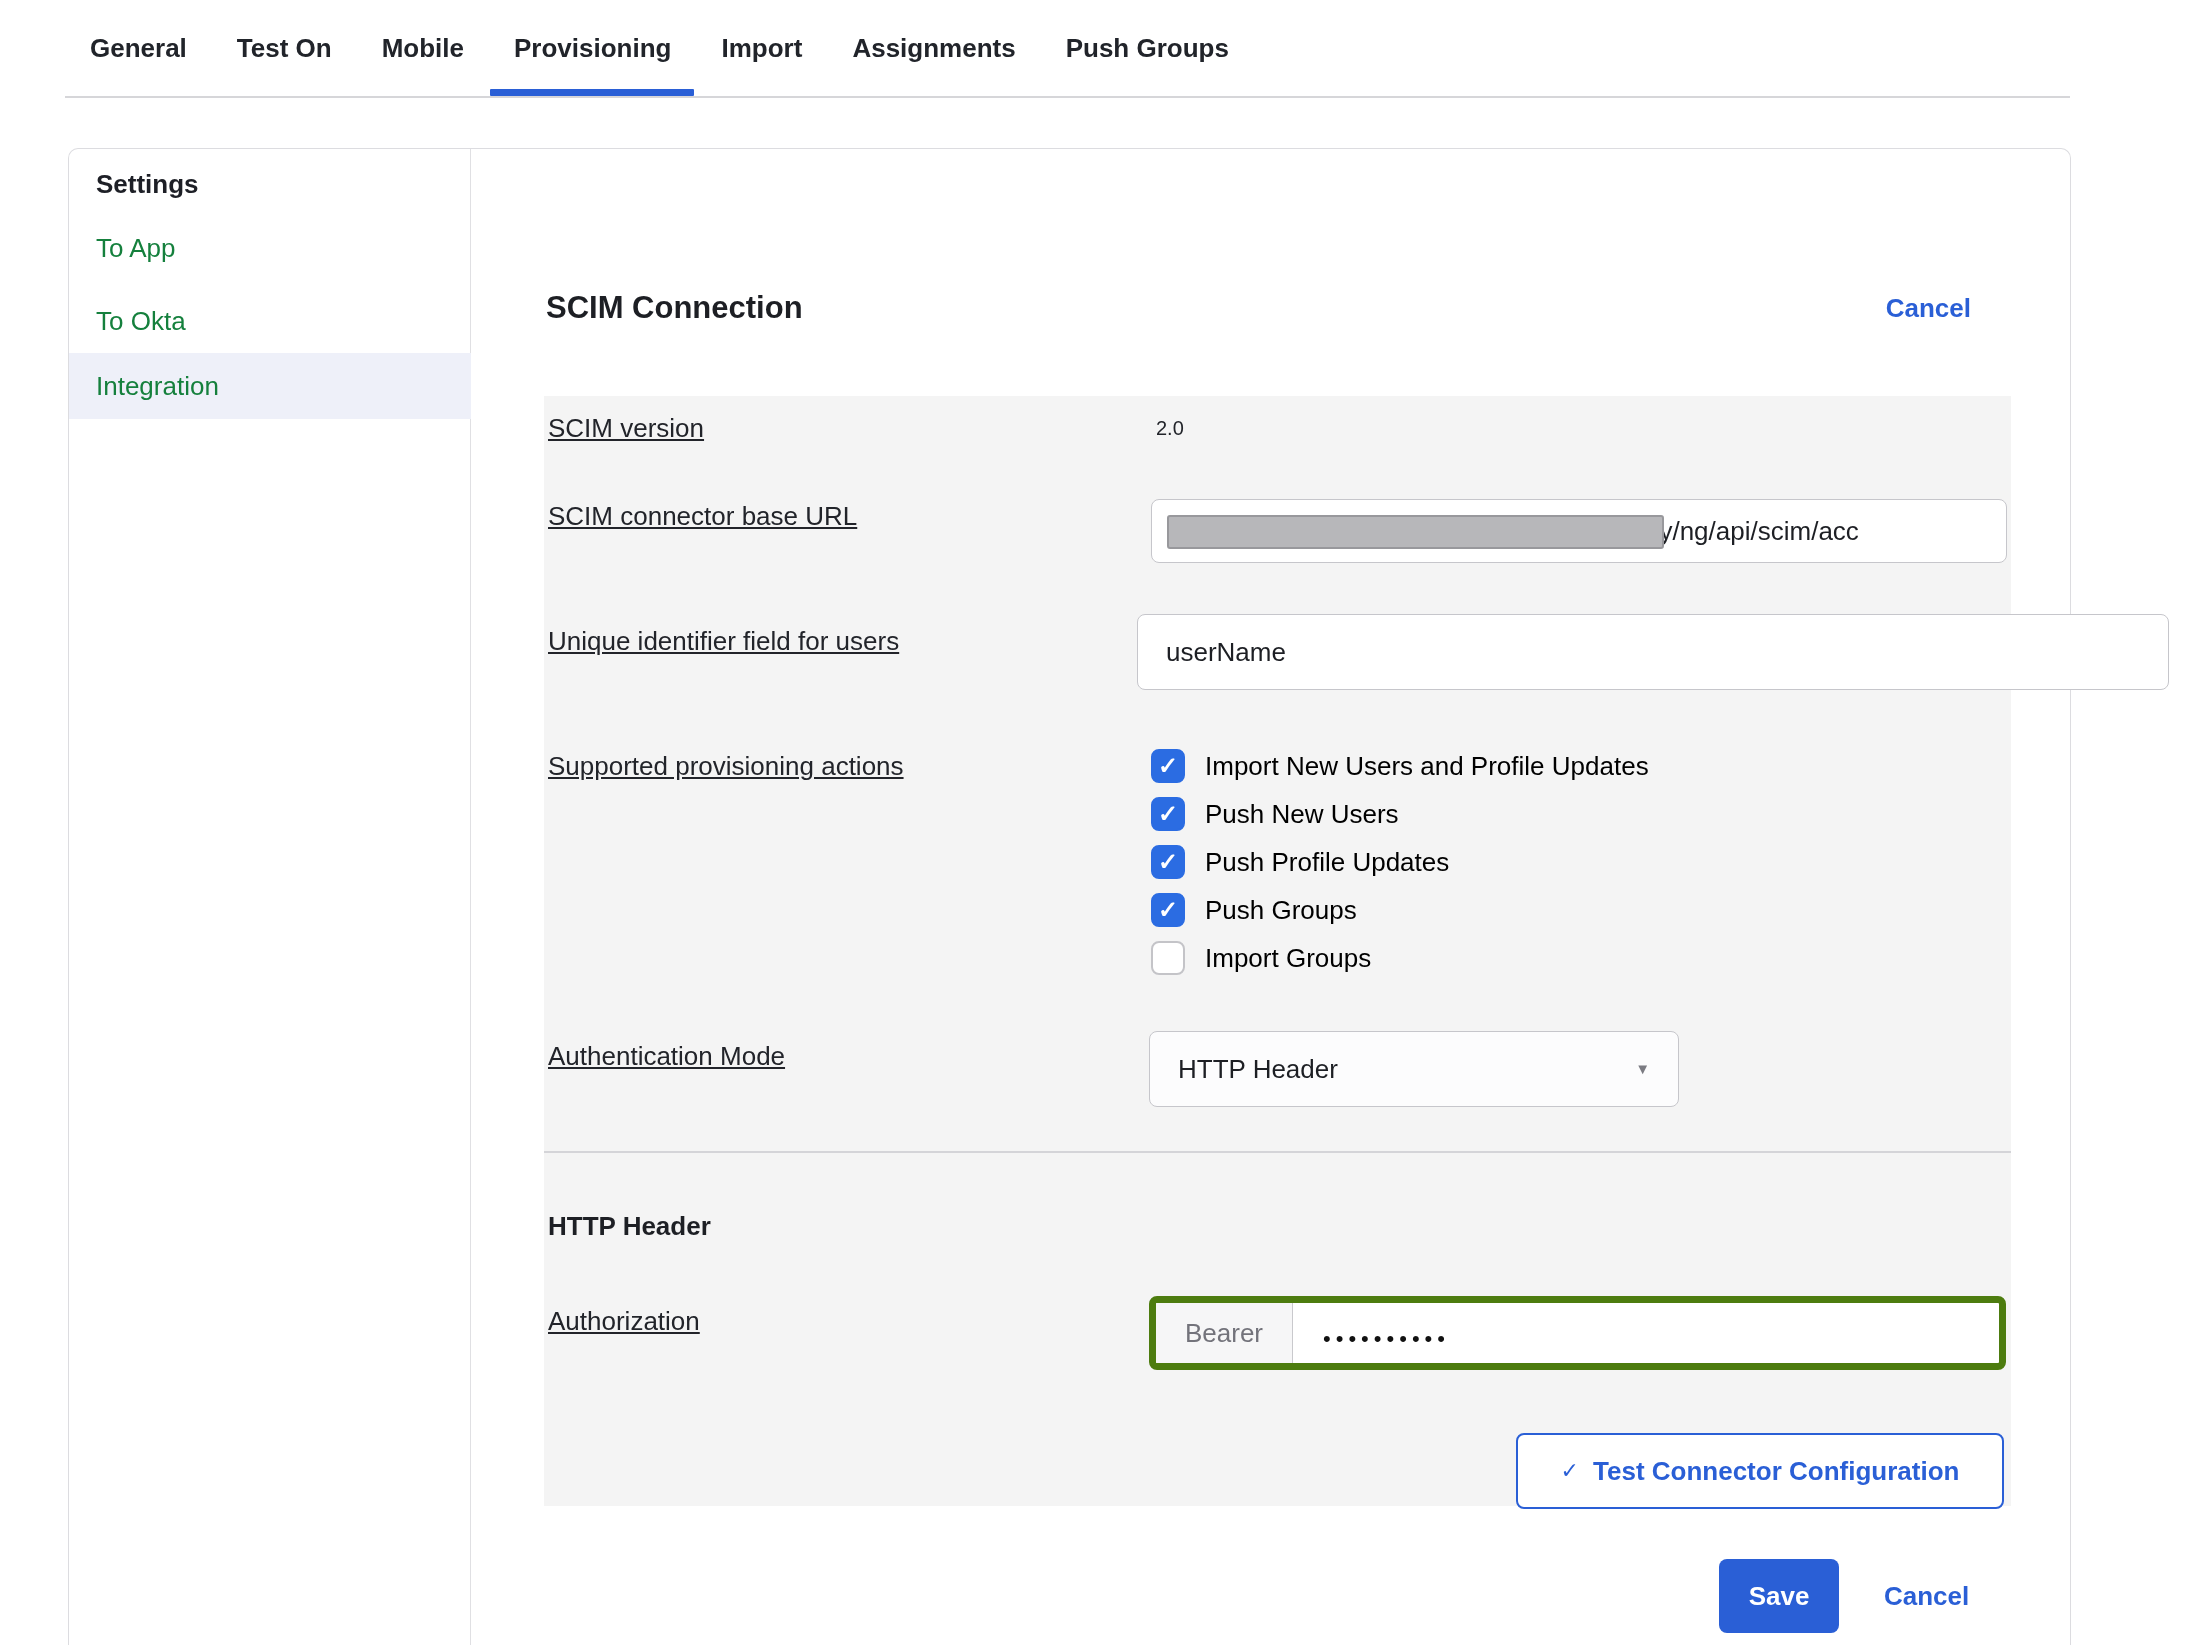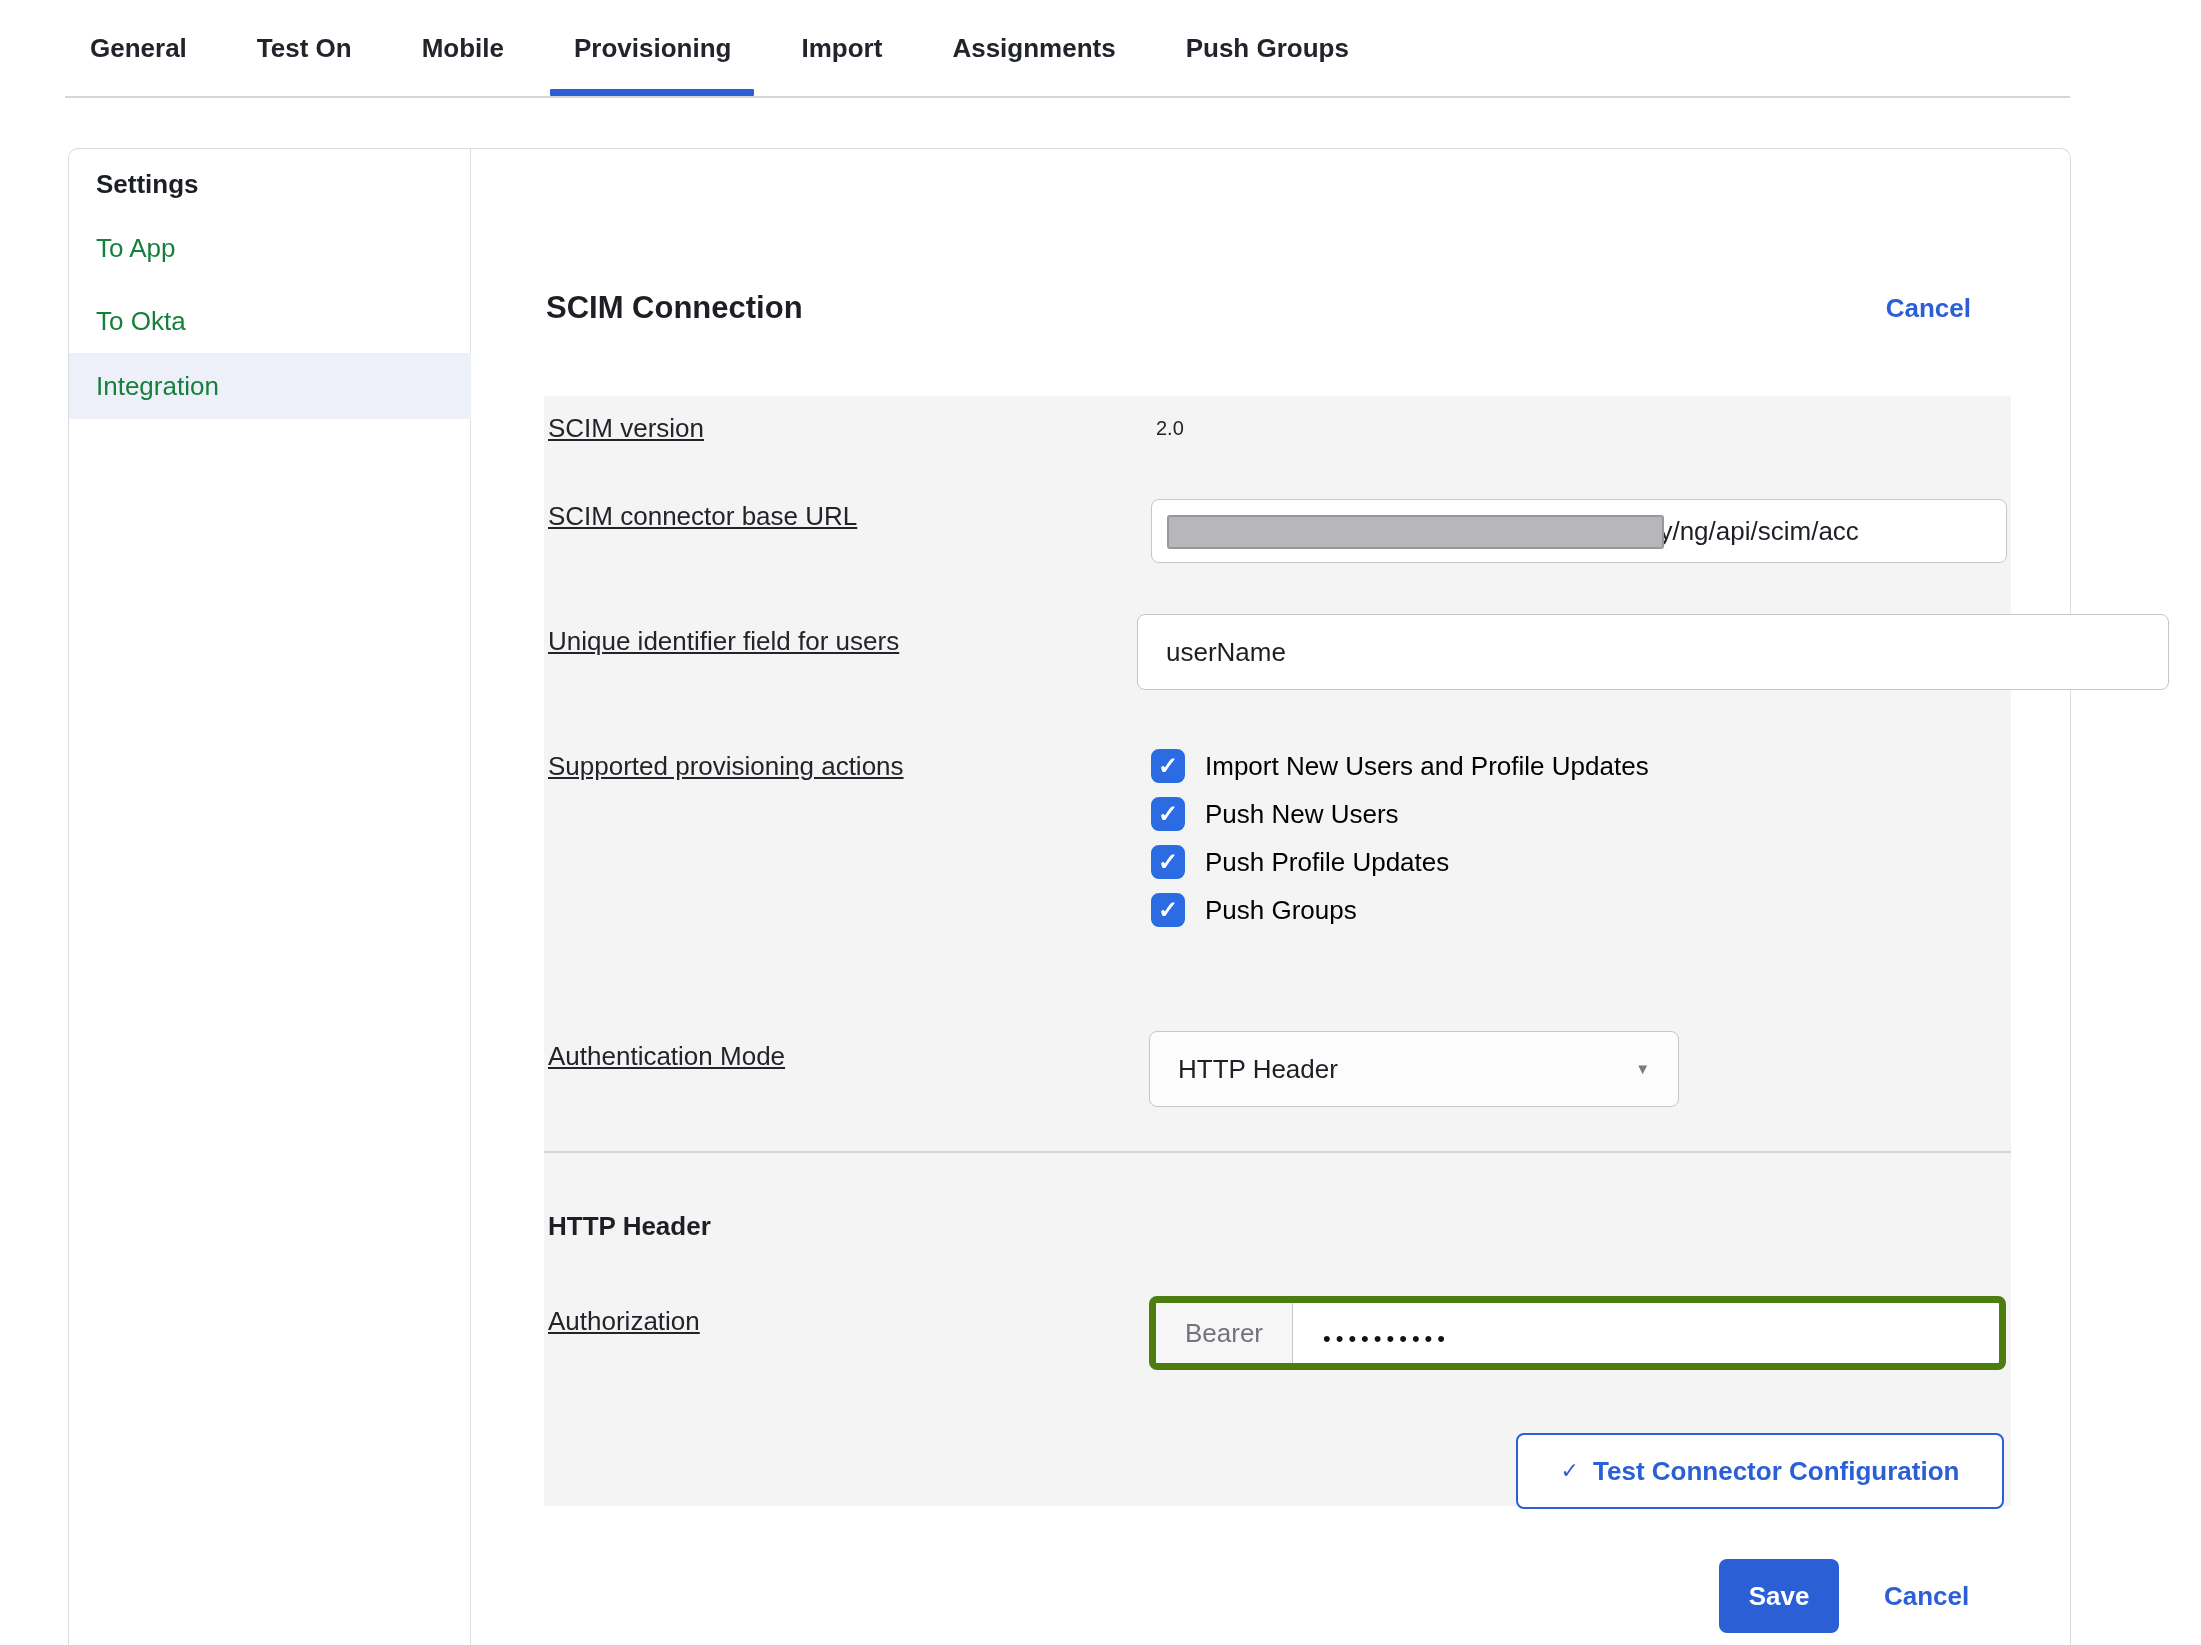--- a/index.html
+++ b/index.html
@@ -3,21 +3,21 @@
 <meta charset="utf-8">
 <style>
   * { margin:0; padding:0; box-sizing:border-box; }
   html,body { background:#ffffff; }
   body { font-family:"Liberation Sans", sans-serif; color:#22242a; }
   #canvas { position:relative; width:2201px; height:1645px; overflow:hidden; background:#fff; }
 
   
   .tabbar { position:absolute; left:0; top:0; width:2201px; height:98px; background:#fff; }
   .tabline { position:absolute; left:65px; top:96px; width:2005px; height:2px; background:#d6d6d9; }
-  .tabs { position:absolute; left:90px; top:0; height:96px; display:flex; gap:70px; align-items:center; }
+  .tabs { position:absolute; left:90px; top:0; height:96px; display:flex; gap:50px; align-items:center; }
   .tab { position:relative; font-size:26px; font-weight:700; color:#21242a; height:96px; line-height:96px; cursor:pointer; white-space:nowrap; }
   .tab.active::after { content:""; position:absolute; left:-24px; right:-22px; bottom:0; height:7px; background:#2a5fd6; border-radius:1px; }
 
   
   .card { position:absolute; left:68px; top:148px; width:2003px; height:1497px; background:#fff; border:1px solid #dcdce0; border-bottom:none; border-radius:10px 10px 0 0; }
 
   
   .sidebar { position:absolute; left:0; top:0; width:402px; height:1497px; border-right:1px solid #e0e0e3; }
   .side-heading { position:absolute; left:27px; top:12px; height:46px; line-height:46px; font-size:26px; font-weight:700; color:#1d1f26; }
   .side-item { position:absolute; left:0; width:402px; height:66px; line-height:66px; padding-left:27px; font-size:26px; color:#15803d; cursor:pointer; }
@@ -131,20 +131,24 @@
                 <span class="check-glyph">✓</span>
               </span>
             <span class="check-label">Push Profile Updates</span>
           </div>
           <div class="check-row checked">
             <span class="checkbox">
                 <span class="check-glyph">✓</span>
               </span>
             <span class="check-label">Push Groups</span>
           </div>
+          <div class="check-row">
+            <span class="checkbox"></span>
+            <span class="check-label">Import Groups</span>
+          </div>
         </div>
 
         <div class="flabel l-auth">Authentication Mode</div>
         <div class="select-box">
           <span class="select-value">HTTP Header</span>
           <span class="select-caret">▼</span>
         </div>
 
         <div class="panel-divider"></div>
 

